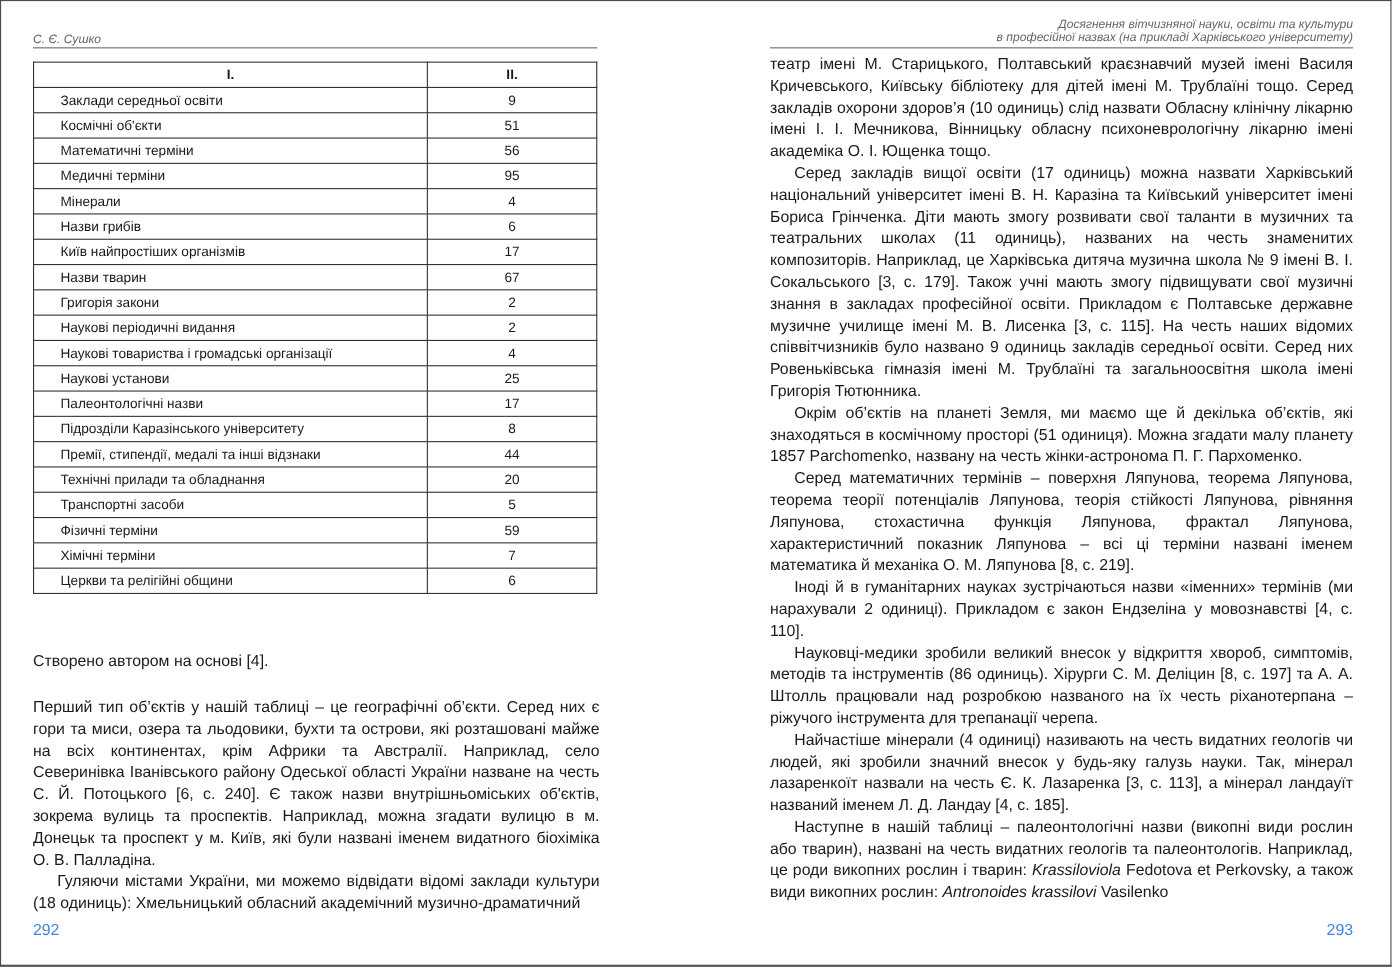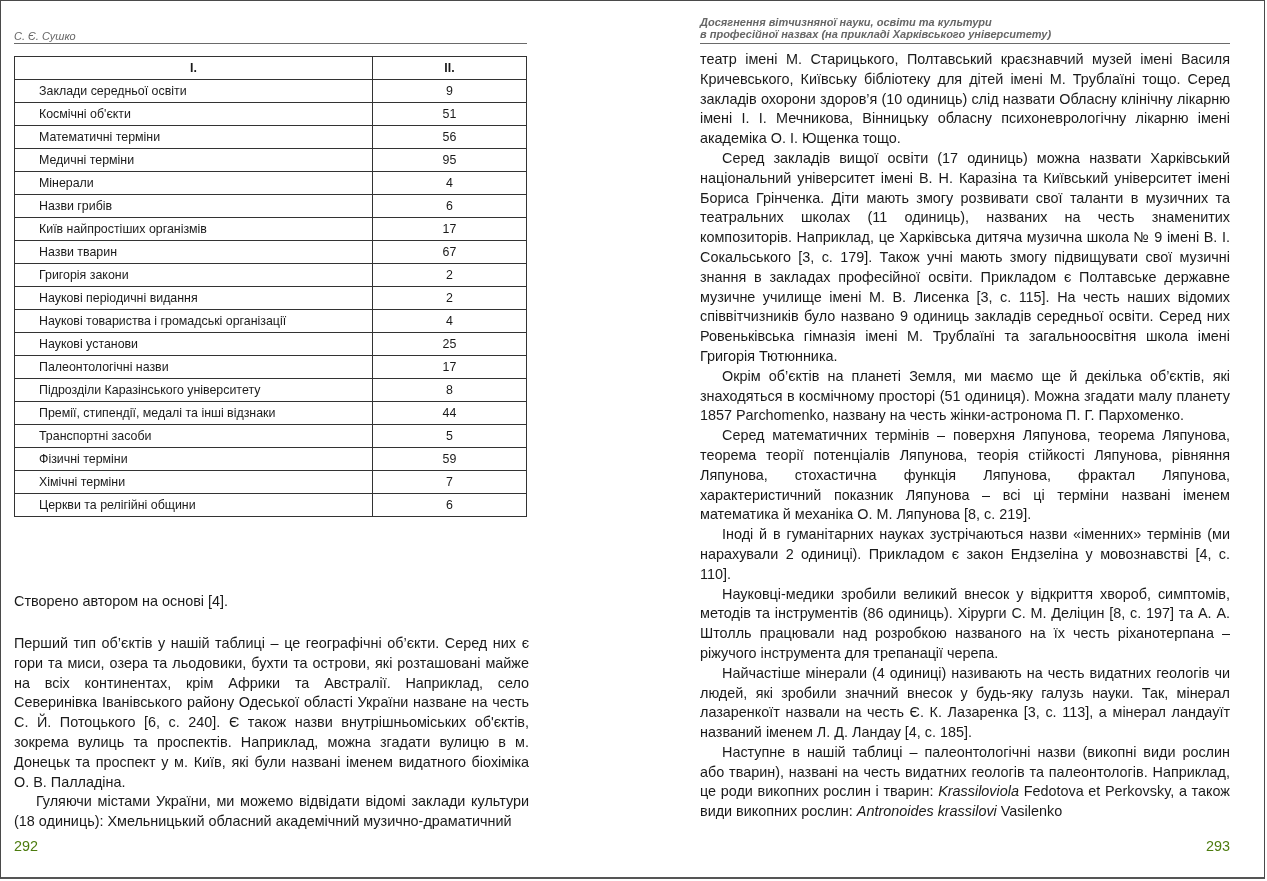--- a/index.html
+++ b/index.html
@@ -1,45 +1,45 @@
 <!DOCTYPE html>
 <html><head>
 <meta charset="utf-8">
 <style>
   html, body { margin:0; padding:0; background:#ffffff; }
   body { width:1267px; height:881px; position:relative; overflow:hidden;
          font-family:"Liberation Sans", sans-serif; color:#1a1a1a; }
   .frame { position:absolute; left:0; top:0; width:1265px; height:879px;
            border:1px solid #4a4a4a; border-bottom:2px solid #555; box-sizing:border-box; }
   .page { position:absolute; top:0; height:881px; }
-  .page.left { left:14px; width:513px; }
+  .page.left { left:30px; width:513px; }
   .page.right { left:700px; width:530px; }
 
   .running-head { position:absolute; top:20px; left:0; right:0; font-style:italic;
                   font-size:11px; color:#666; line-height:12px; }
   .running-head.left-h { top:30px; }
-  .running-head.right-h { top:16px;font-weight:bold; }
+  .running-head.right-h { text-align:right; top:16px; }
   .head-rule { position:absolute; left:0; right:0; top:43px; border-top:1px solid #6a6a6a; }
 
   table.data { position:absolute; top:56px; left:0; width:513px; border-collapse:collapse;
                font-size:12.4px; }
   table.data td, table.data th { border:1px solid #333; height:22px; padding:0; line-height:22px; }
   table.data th { font-weight:bold; text-align:center; font-size:12.4px; }
   table.data td.name { padding-left:24px; }
   table.data td.val { text-align:center; width:153px; }
   table.data tr.total td { font-weight:bold; }
 
   .body-text { position:absolute; left:0; width:515px; font-size:14.4px; line-height:19.8px;
                text-align:justify; }
   .body-text p { margin:0; }
   .body-text p.indent { text-indent:22px; }
   .source { top:592px; }
   .left-body { top:634px; }
   .right-body { top:50px; width:530px; }
-  .page-num { position:absolute; top:838px; font-size:14.4px; color:#4d7c0f; }
+  .page-num { position:absolute; top:838px; font-size:14.4px; color:#3b82f6; }
   .page-num.l { left:0; }
   .page-num.r { right:0; }
   i { font-style:italic; }
 </style>
 </head>
 <body>
 
 <div class="frame"></div>
 
 <div class="page left">
@@ -108,20 +108,24 @@
         </tr>
         <tr>
           <td class="name">Підрозділи Каразінського університету</td>
           <td class="val">8</td>
         </tr>
         <tr>
           <td class="name">Премії, стипендії, медалі та інші відзнаки</td>
           <td class="val">44</td>
         </tr>
         <tr>
+          <td class="name">Технічні прилади та обладнання</td>
+          <td class="val">20</td>
+        </tr>
+        <tr>
           <td class="name">Транспортні засоби</td>
           <td class="val">5</td>
         </tr>
         <tr>
           <td class="name">Фізичні терміни</td>
           <td class="val">59</td>
         </tr>
         <tr>
           <td class="name">Хімічні терміни</td>
           <td class="val">7</td>

